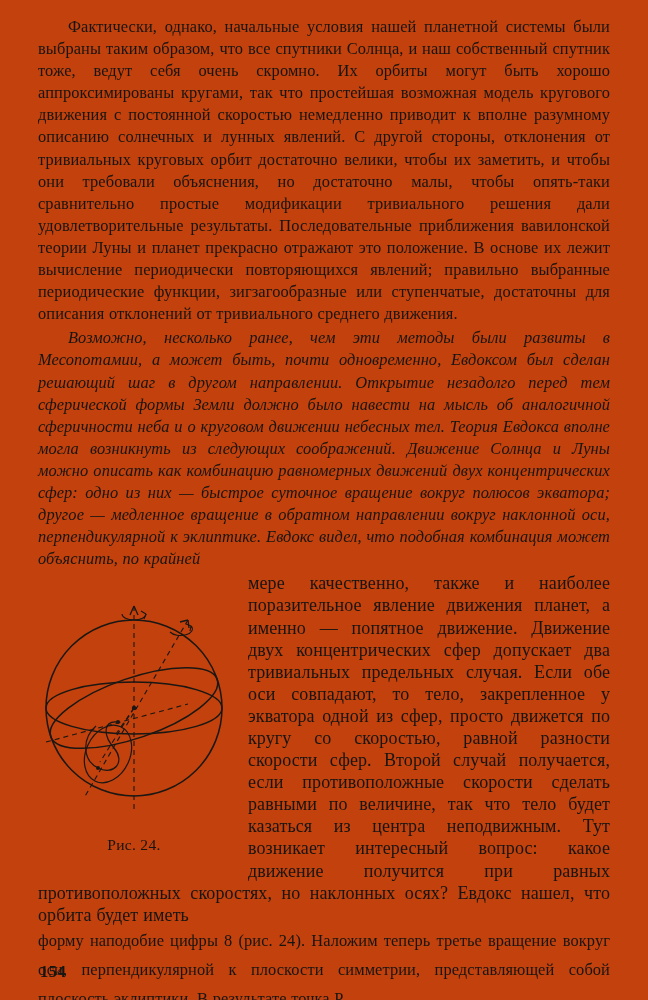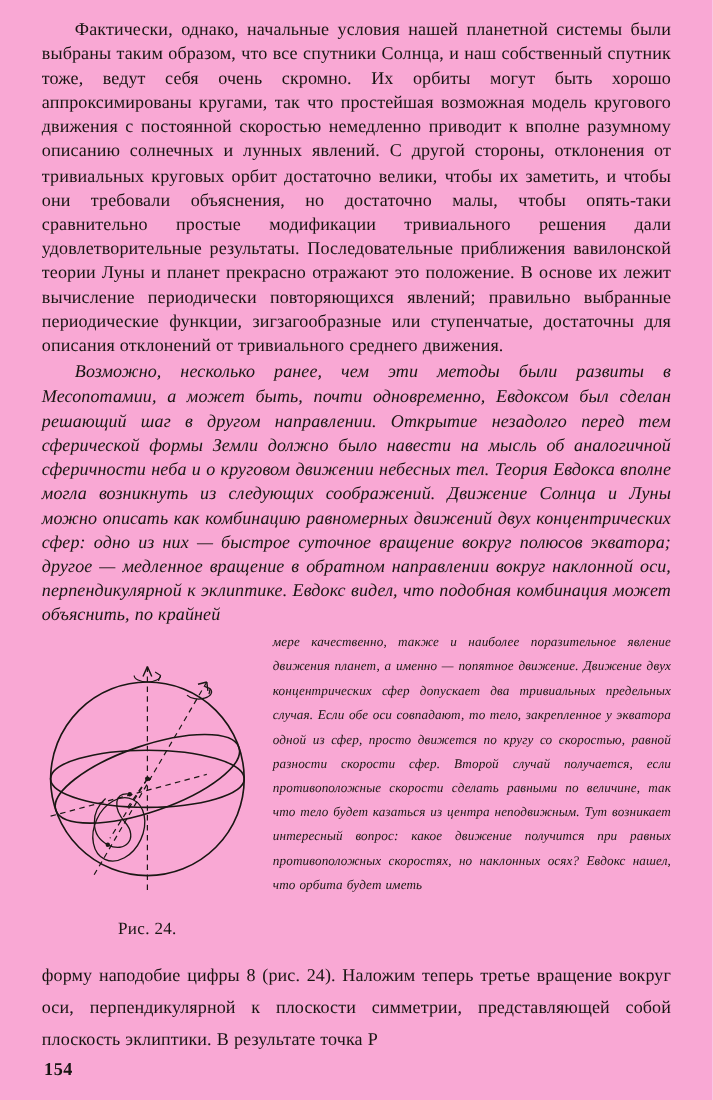--- a/index.html
+++ b/index.html
@@ -4,21 +4,21 @@
 <style>
   html, body {
     margin: 0;
     padding: 0;
     background: #ffffff;
   }
   .page {
     position: relative;
     width: 648px;
     height: 1000px;
-    background: #f9a8d4;
+    background: #c2410c;
     overflow: hidden;
     font-family: "Liberation Serif", "DejaVu Serif", serif;
     color: #171512;
   }
   .content {
     position: absolute;
     left: 38px;
     top: 16px;
     width: 572px;
   }
@@ -54,26 +54,25 @@
   }
   .figure-caption {
     text-align: center;
     font-size: 15.5px;
     margin-top: 8px;
     letter-spacing: 0.3px;
   }
   p.para-wrap {
     margin: 0;
     text-align: justify;
-    font-size: 12px;
+    font-size: 18px;
     line-height: 22.1px;
     text-indent: 0;
     letter-spacing: 0.1px;
     word-spacing: 0.4px;
-    font-style: italic;
   }
   .clearfix::after {
     content: "";
     display: block;
     clear: both;
   }
   p.tail {
     margin: 0;
     text-align: justify;
     font-size: 16.4px;

